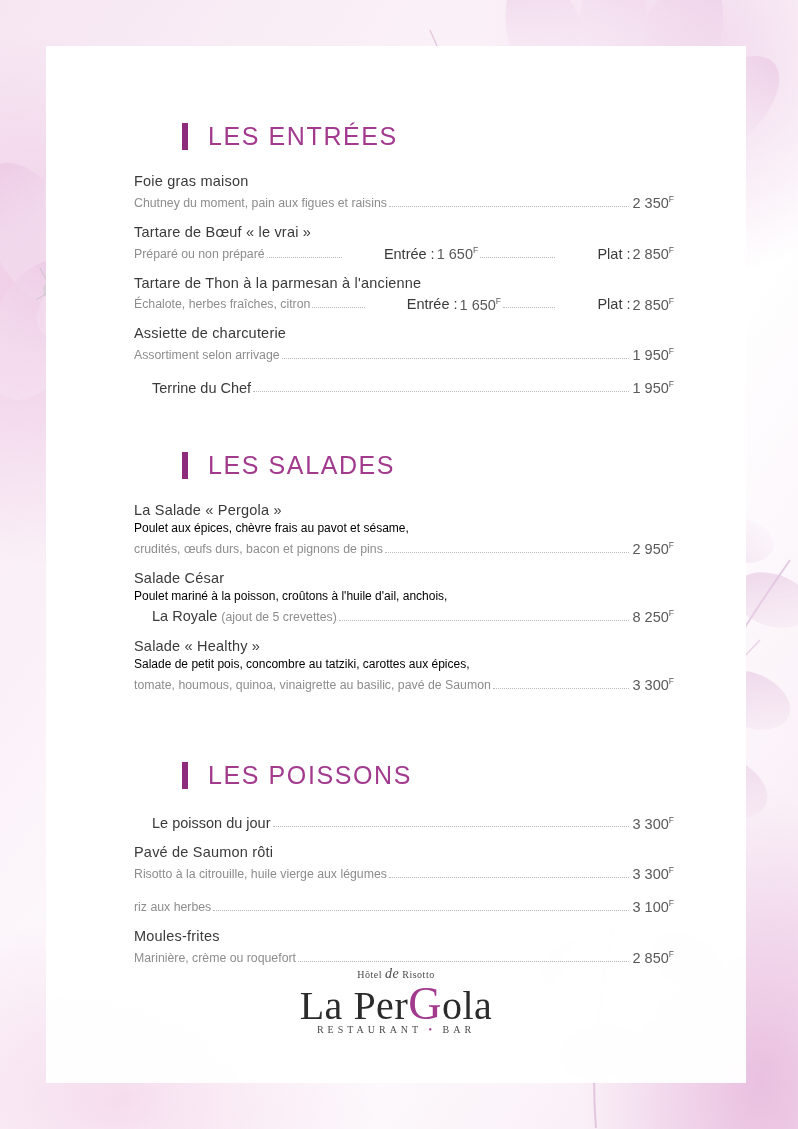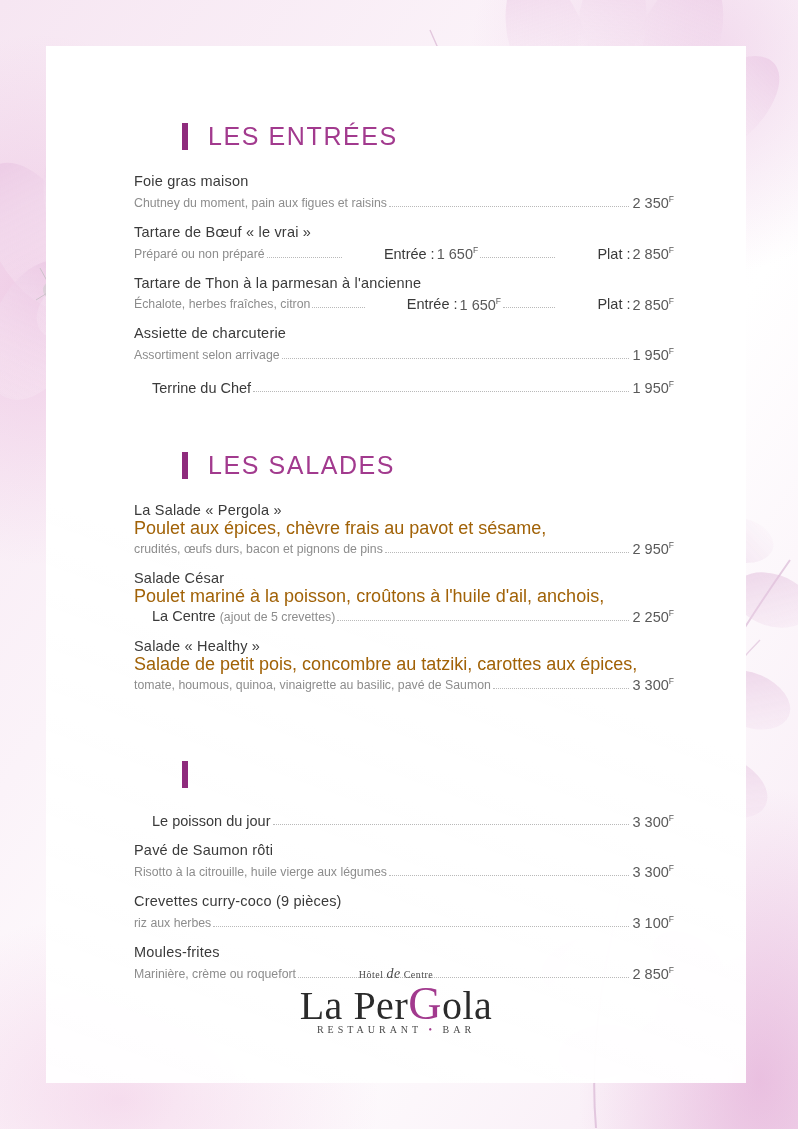--- a/index.html
+++ b/index.html
@@ -111,21 +111,21 @@
     font-size: 8.5px;
     vertical-align: super;
     letter-spacing: 0;
   }
   .price-label {
     color: #3a3a3a;
     font-size: 14.5px;
     white-space: nowrap;
     margin-left: 40px;
   }
-  .multiline { color: #a16207; font-size: 18px; line-height: 17px; }
+  .multiline { color: #000000; font-size: 12px; line-height: 17px; }
   .item-name-inline {
     color: #3a3a3a;
     font-size: 14.5px;
     white-space: nowrap;
     margin-left: 18px;
   }
   .item-name-inline .sub {
     color: #8d8d8d;
     font-size: 12.3px;
   }
@@ -331,63 +331,63 @@
           <span class="txt">crudités, œufs durs, bacon et pignons de pins</span>
           <span class="dots"></span>
           <span class="price"><span>2 950</span><sup>F</sup></span>
         </div>
       </div>
 
       <div class="item">
         <div class="item-name">Salade César</div>
         <div class="multiline">Poulet mariné à la poisson, croûtons à l'huile d'ail, anchois,</div>
         <div class="desc-row">
-          <span class="item-name-inline"><span>La Centre</span> <span class="sub">(ajout de 5 crevettes)</span></span>
-          <span class="dots"></span>
-          <span class="price"><span>2 250</span><sup>F</sup></span>
+          <span class="item-name-inline"><span>La Royale</span> <span class="sub">(ajout de 5 crevettes)</span></span>
+          <span class="dots"></span>
+          <span class="price"><span>8 250</span><sup>F</sup></span>
         </div>
       </div>
 
       <div class="item">
         <div class="item-name">Salade « Healthy »</div>
         <div class="multiline">Salade de petit pois, concombre au tatziki, carottes aux épices,</div>
         <div class="desc-row">
           <span class="txt">tomate, houmous, quinoa, vinaigrette au basilic, pavé de Saumon</span>
           <span class="dots"></span>
           <span class="price"><span>3 300</span><sup>F</sup></span>
         </div>
       </div>
     </div>
 
     <div class="gap-xl"></div>
 
     <div class="section">
       <div class="section-head">
         <div class="section-bar"></div>
+        <div class="section-title">LES POISSONS</div>
       </div>
 
       <div class="item">
         <div class="desc-row">
           <span class="item-name-inline">Le poisson du jour</span>
           <span class="dots"></span>
           <span class="price"><span>3 300</span><sup>F</sup></span>
         </div>
       </div>
 
       <div class="item">
         <div class="item-name">Pavé de Saumon rôti</div>
         <div class="desc-row">
           <span class="txt">Risotto à la citrouille, huile vierge aux légumes</span>
           <span class="dots"></span>
           <span class="price"><span>3 300</span><sup>F</sup></span>
         </div>
       </div>
 
       <div class="item">
-        <div class="item-name">Crevettes curry-coco (9 pièces)</div>
         <div class="desc-row">
           <span class="txt">riz aux herbes</span>
           <span class="dots"></span>
           <span class="price"><span>3 100</span><sup>F</sup></span>
         </div>
       </div>
 
       <div class="item">
         <div class="item-name">Moules-frites</div>
         <div class="desc-row">
@@ -395,21 +395,21 @@
           <span class="dots"></span>
           <span class="price"><span>2 850</span><sup>F</sup></span>
         </div>
       </div>
     </div>
 
   </div>
 
   <div id="logo">
     <div class="logo-top">
-      <span>Hôtel</span> <span class="de">de</span> <span>Centre</span>
+      <span>Hôtel</span> <span class="de">de</span> <span>Risotto</span>
     </div>
     <div class="logo-main">
       <span>La Per</span><span class="g">G</span><span>ola</span>
     </div>
     <div class="logo-bottom">
       <span>RESTAURANT</span> <span class="sep">•</span> <span>BAR</span>
     </div>
   </div>
 </div>
 

